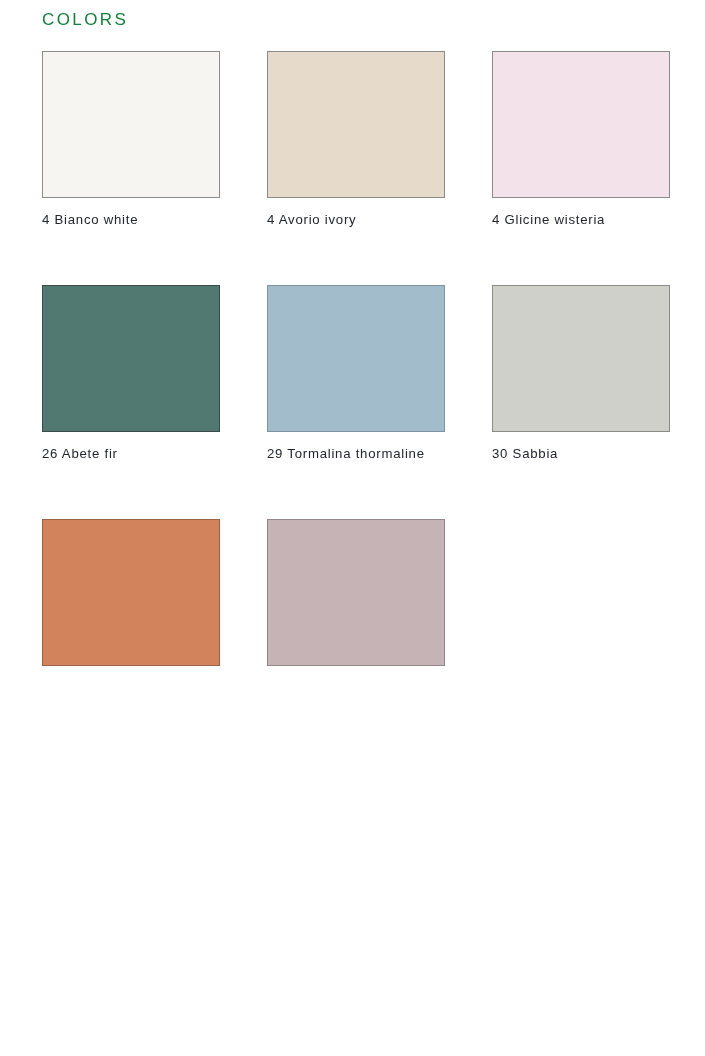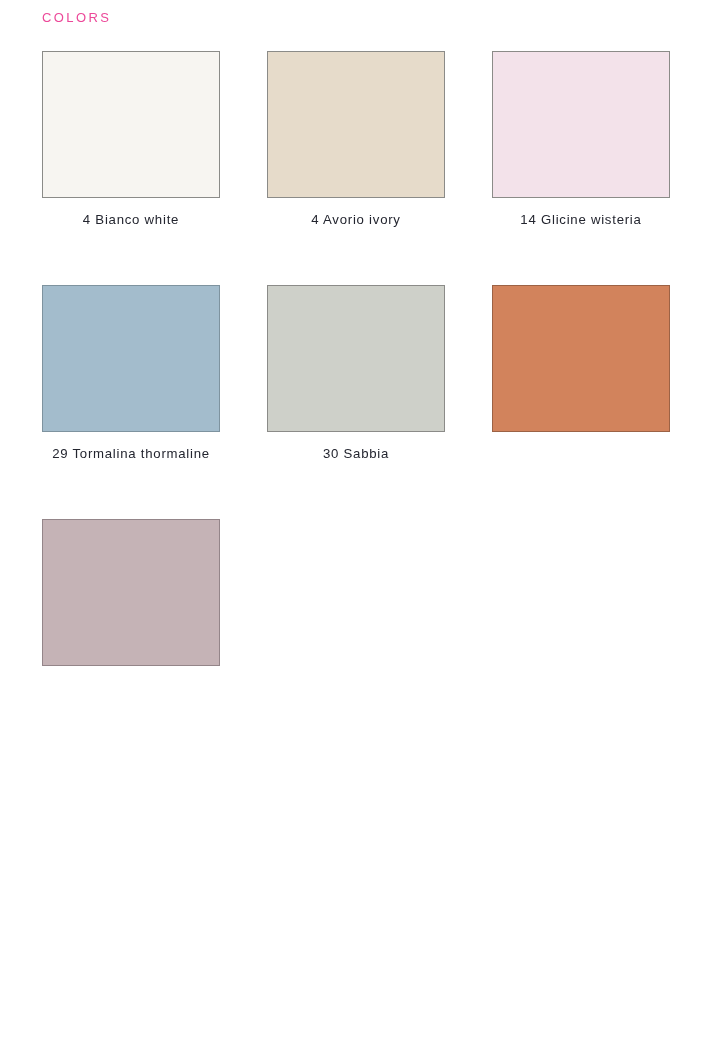--- a/index.html
+++ b/index.html
@@ -18,23 +18,23 @@
     position: relative;
     width: 705px;
     height: 1056px;
     box-sizing: border-box;
   }
 
   .page-title {
     position: absolute;
     left: 42px;
     top: 10px;
-    font-size: 13px;
+    font-size: 17px;
     letter-spacing: 2.4px;
-    color: #ec4899;
+    color: #15803d;
     font-weight: 400;
   }
 
   .swatch-grid {
     position: absolute;
     left: 42px;
     top: 51px;
     width: 628px;
     display: grid;
     grid-template-columns: repeat(3, 178px);
@@ -48,21 +48,21 @@
 
   .swatch-chip {
     width: 178px;
     height: 147px;
     box-sizing: border-box;
     border: 1.5px solid #8b8b88;
   }
 
   .swatch-caption {
     margin-top: 14px;
-    text-align: center;
+    text-align: left;
     font-size: 13.2px;
     letter-spacing: 0.75px;
     color: #23252f;
     white-space: nowrap;
   }
 </style>
 </head>
 <body>
 
 <div class="page">
@@ -73,21 +73,25 @@
       <div class="swatch-cell">
         <div class="swatch-chip" style="background: rgb(247, 245, 241); border-color: rgb(139, 139, 136);"></div>
         <div class="swatch-caption">4 Bianco white</div>
       </div>
       <div class="swatch-cell">
         <div class="swatch-chip" style="background: rgb(230, 219, 202); border-color: rgb(139, 139, 136);"></div>
         <div class="swatch-caption">4 Avorio ivory</div>
       </div>
       <div class="swatch-cell">
         <div class="swatch-chip" style="background: rgb(243, 226, 234); border-color: rgb(139, 139, 136);"></div>
-        <div class="swatch-caption">14 Glicine wisteria</div>
+        <div class="swatch-caption">4 Glicine wisteria</div>
+      </div>
+      <div class="swatch-cell">
+        <div class="swatch-chip" style="background: rgb(81, 120, 113); border-color: rgb(61, 74, 71);"></div>
+        <div class="swatch-caption">26 Abete fir</div>
       </div>
       <div class="swatch-cell">
         <div class="swatch-chip" style="background: rgb(163, 188, 204); border-color: rgb(126, 147, 159);"></div>
         <div class="swatch-caption">29 Tormalina thormaline</div>
       </div>
       <div class="swatch-cell">
         <div class="swatch-chip" style="background: rgb(206, 208, 201); border-color: rgb(139, 139, 136);"></div>
         <div class="swatch-caption">30 Sabbia</div>
       </div>
       <div class="swatch-cell">

